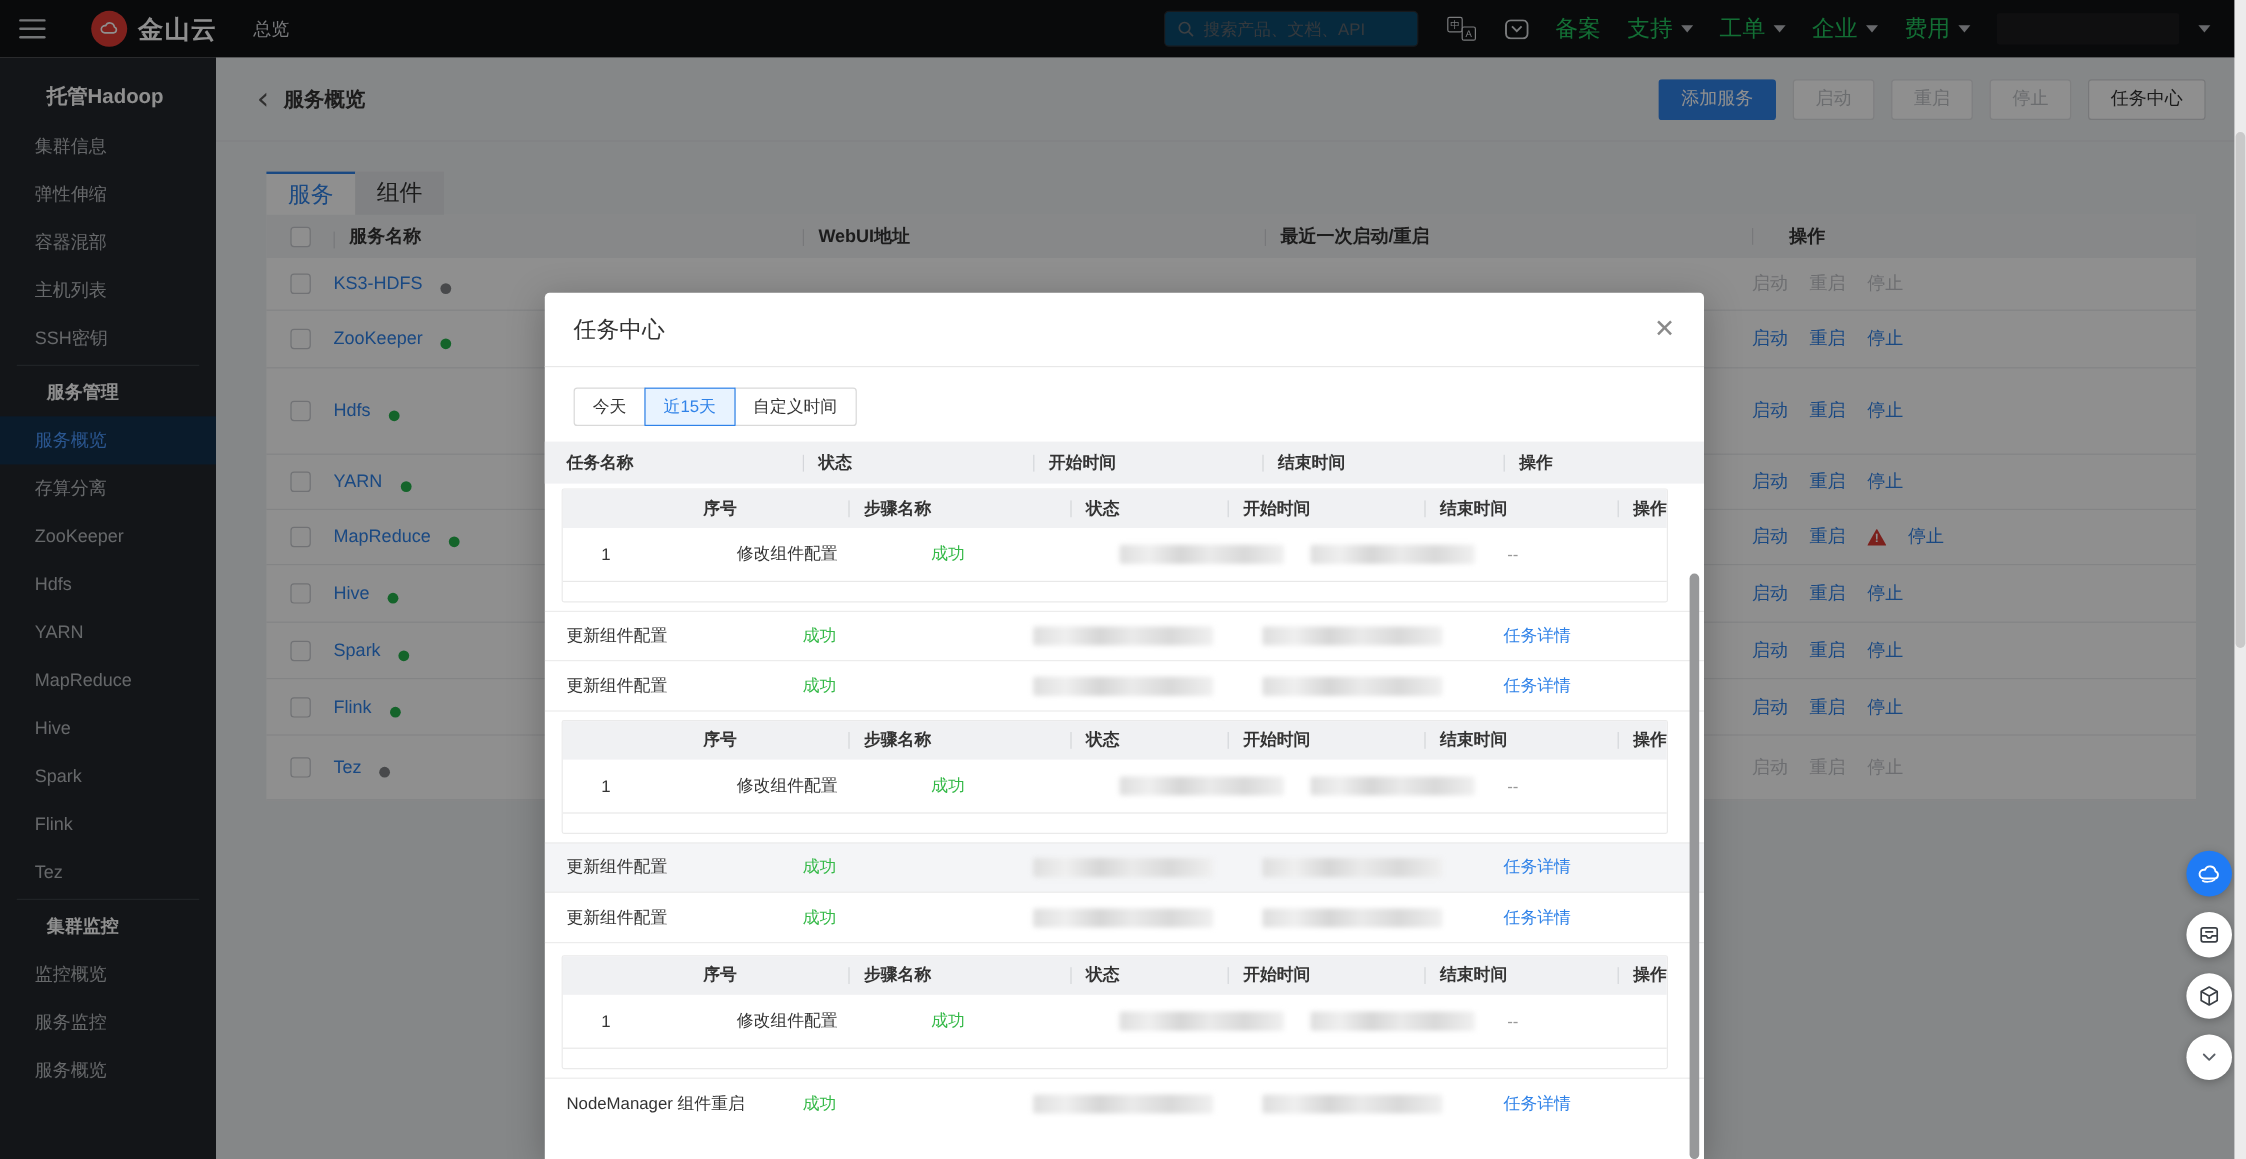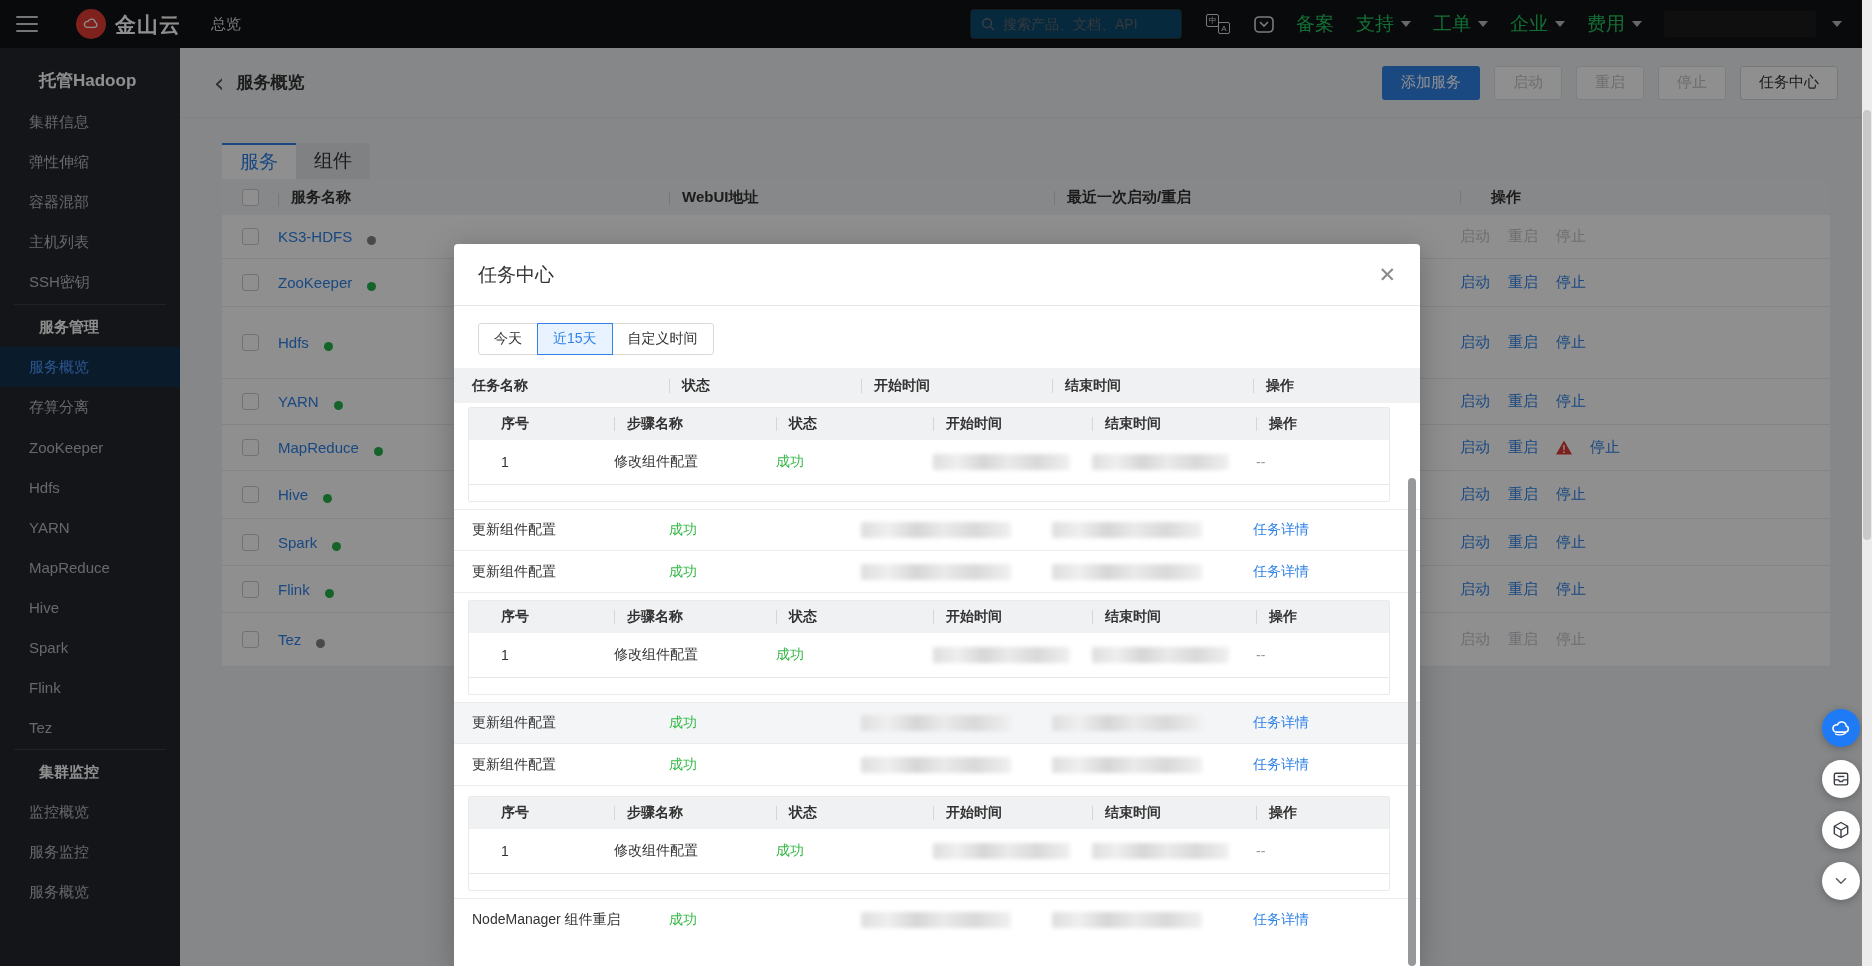--- a/index.html
+++ b/index.html
@@ -80,21 +80,21 @@
   .rtab { height:32px; padding:0 15px; border:1px solid #d9d9d9; background:#fff; display:flex; align-items:center; font-size:14px; color:#333; cursor:pointer; margin-left:-1px; }
   .rtab:first-child { border-radius:3px 0 0 3px; margin-left:0; }
   .rtab:last-child { border-radius:0 3px 3px 0; }
   .rtab.active { border-color:#2f82e8; background:#e8f3ff; color:#2f82e8; z-index:2; }
   .task-grid { display:grid; grid-template-columns:197px 192px 191px 201px 1fr; align-items:center; padding-left:18px; }
   .task-head { margin-top:13px; height:35px; background:#f0f1f3; font-weight:bold; font-size:14px; color:#333; }
   .modal-body { position:relative; flex:1; overflow:hidden; padding-bottom:4px; }
   .modal-scrollbar { position:absolute; right:4px; top:75px; bottom:0; width:8px; background:#97989a; border-radius:4px; z-index:5; }
   .step-card { margin:4px 30px 0 14px; border:1px solid #eaeaea; border-radius:2px; padding-bottom:16px; background:#fff; }
   .step-grid { display:grid; grid-template-columns:113px 162px 157px 159px 164px 1fr; align-items:center; padding-left:32px; }
-  .step-head { height:32px; background:#f0f1f3; font-weight:bold; font-size:14px; }
+  .step-head { height:32px; background:#f0f1f3; font-weight:bold; font-size:14px;text-align:right; }
   .step-row { height:45px; border-bottom:1px solid #e8e8e8; font-size:14px; }
   .task-row { height:42px; font-size:14px; border-bottom:1px solid #ececec; }
   .task-row.topline { border-top:1px solid #ececec; margin-top:7px; }
   .task-row.shaded { background:#f4f5f7; }
   .status-ok { color:#35b948; }
   .detail-link { color:#2f82e8; cursor:pointer; }
   .dashes { color:#999; }
   .blur-block { height:16px; width:150px; border-radius:2px; background:linear-gradient(90deg,#dedede 0%,#efefef 18%,#d6d6d6 37%,#eaeaea 55%,#d9d9d9 76%,#f0f0f0 100%); filter:blur(2px); }
   .blur-block.short { width:137px; }
 

